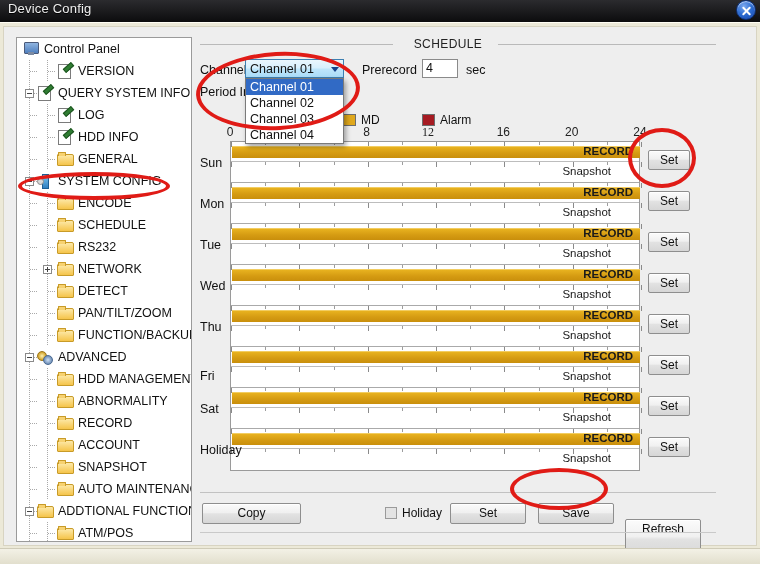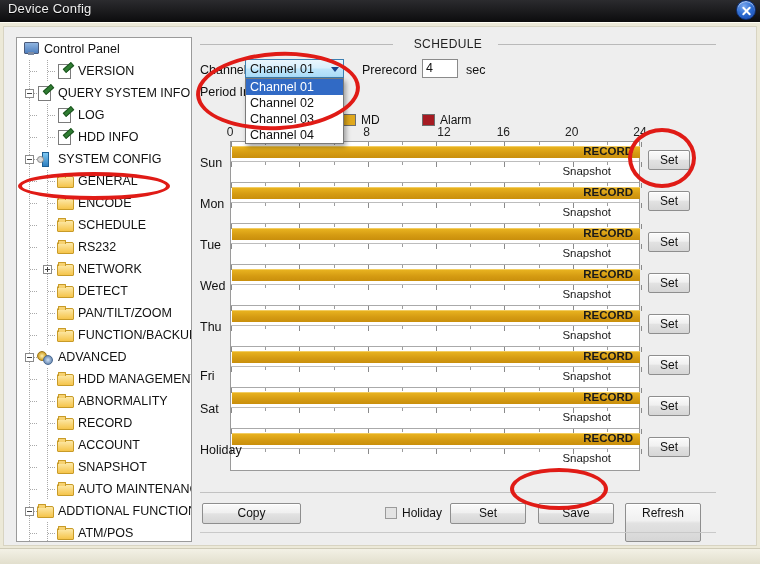--- a/index.html
+++ b/index.html
@@ -317,21 +317,21 @@
     position: absolute; left: 185px; top: 3px;
     display: flex; align-items: center; cursor: pointer;
   }
   .chk {
     width: 12px; height: 12px; background: #e3e3e3;
     border: 1px solid #9a9a9a; margin-right: 5px;
   }
   .chk-lbl { font-size: 12px; color: #111; }
   .btn-set-b { position: absolute; left: 250px; top: 0; width: 76px; height: 21px; line-height: 19px; }
   .btn-save  { position: absolute; left: 338px; top: 0; width: 76px; height: 21px; line-height: 19px; }
-  .btn-refresh { position: absolute; left: 425px; top: 0; width: 76px; height: 39px; line-height: 19px; }
+  .btn-refresh { position: absolute; left: 425px; top: 16px; width: 76px; height: 39px; line-height: 19px; }
 
   
   .annot {
     position: absolute;
     border: 4px solid #e01b16;
     border-radius: 50%;
     pointer-events: none;
     z-index: 60;
   }
   #an-tree   { left: 18px;  top: 172px; width: 152px; height: 28px; }
@@ -381,34 +381,34 @@
             <span class="lbl">LOG</span>
           </div>
           <div class="tnode lvl2">
             <div class="dotline a"></div>
             <div class="dotstub a"></div>
             <div class="dotline b"></div>
             <div class="dotstub b"></div>
             <span class="ico ico-note"></span>
             <span class="lbl">HDD INFO</span>
           </div>
+          <div class="tnode lvl2">
+            <div class="dotline a"></div>
+            <div class="dotstub a"></div>
+            <div class="dotline b"></div>
+            <div class="dotstub b"></div>
+            <span class="ico ico-folder"></span>
+            <span class="lbl">GENERAL</span>
+          </div>
           <div class="tnode lvl1">
             <div class="dotline a"></div>
             <div class="dotstub a"></div>
             <div class="expander lvl1"></div>
             <span class="ico ico-key"></span>
             <span class="lbl">SYSTEM CONFIG</span>
-          </div>
-          <div class="tnode lvl2">
-            <div class="dotline a"></div>
-            <div class="dotstub a"></div>
-            <div class="dotline b"></div>
-            <div class="dotstub b"></div>
-            <span class="ico ico-folder"></span>
-            <span class="lbl">GENERAL</span>
           </div>
           <div class="tnode lvl2">
             <div class="dotline a"></div>
             <div class="dotstub a"></div>
             <div class="dotline b"></div>
             <div class="dotstub b"></div>
             <span class="ico ico-folder"></span>
             <span class="lbl">ENCODE</span>
           </div>
           <div class="tnode lvl2">
@@ -572,21 +572,21 @@
               <span class="lg-swatch" style="background: rgb(166, 27, 34);"></span>
               <span class="lg-text">Alarm</span>
             </div>
           </div>
 
         <div class="chart-area">
           <div class="axis-labels" id="axis">
               <span style="left: 30px;">0</span>
               <span style="left: 98.3333px;">4</span>
               <span style="left: 166.667px;">8</span>
-              <span style="left: 244px;">12</span>
+              <span style="left: 228px; font-family: Liberation Serif, serif;">12</span>
               <span style="left: 303.333px;">16</span>
               <span style="left: 371.667px;">20</span>
               <span style="left: 440px;">24</span>
             </div>
           <div class="grid" id="grid">
               <div class="daygroup">
                 <div class="track rec">
                   <div class="ticks">
                     <i style="left: 0px;"></i>
                     <i class="minor" style="left: 34.1667px;"></i>

